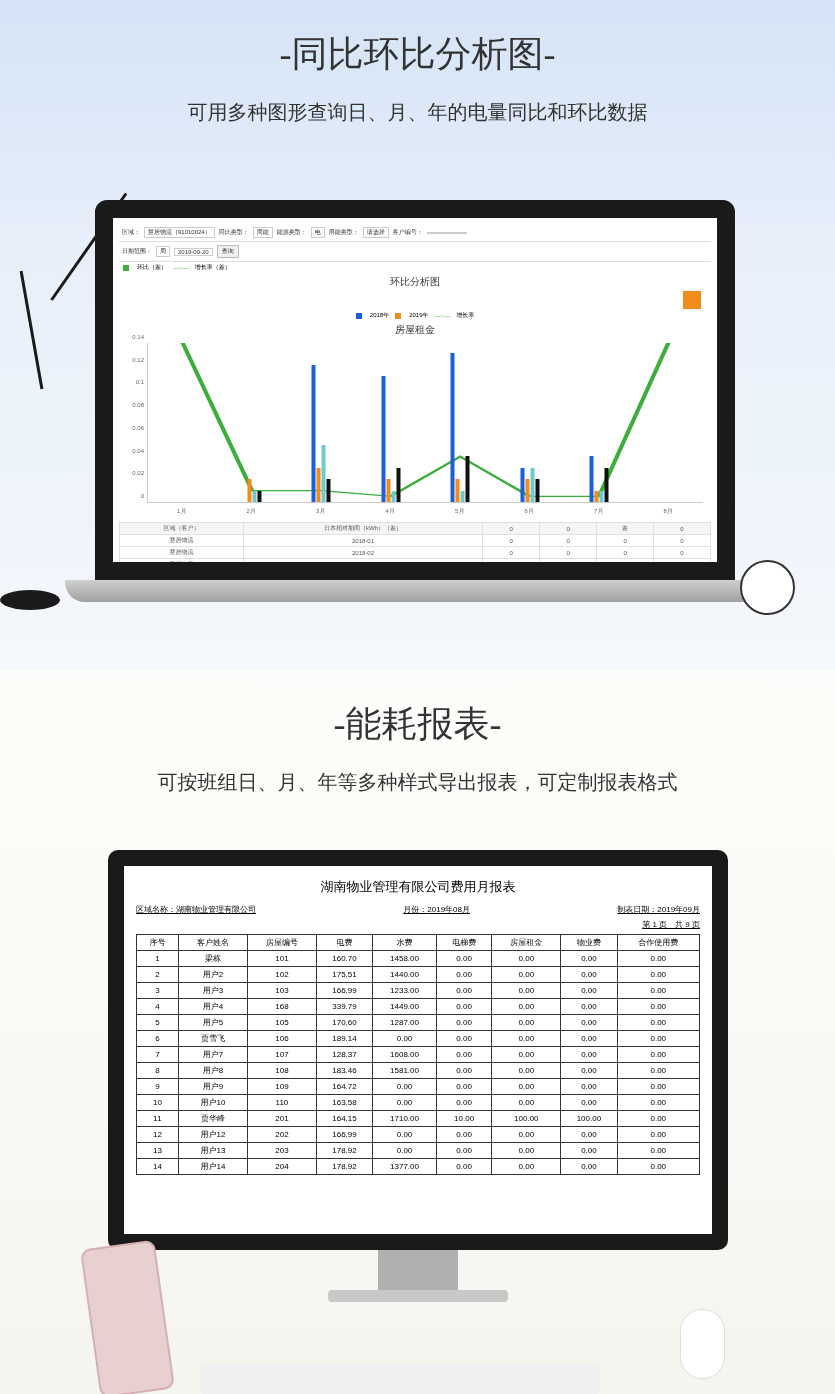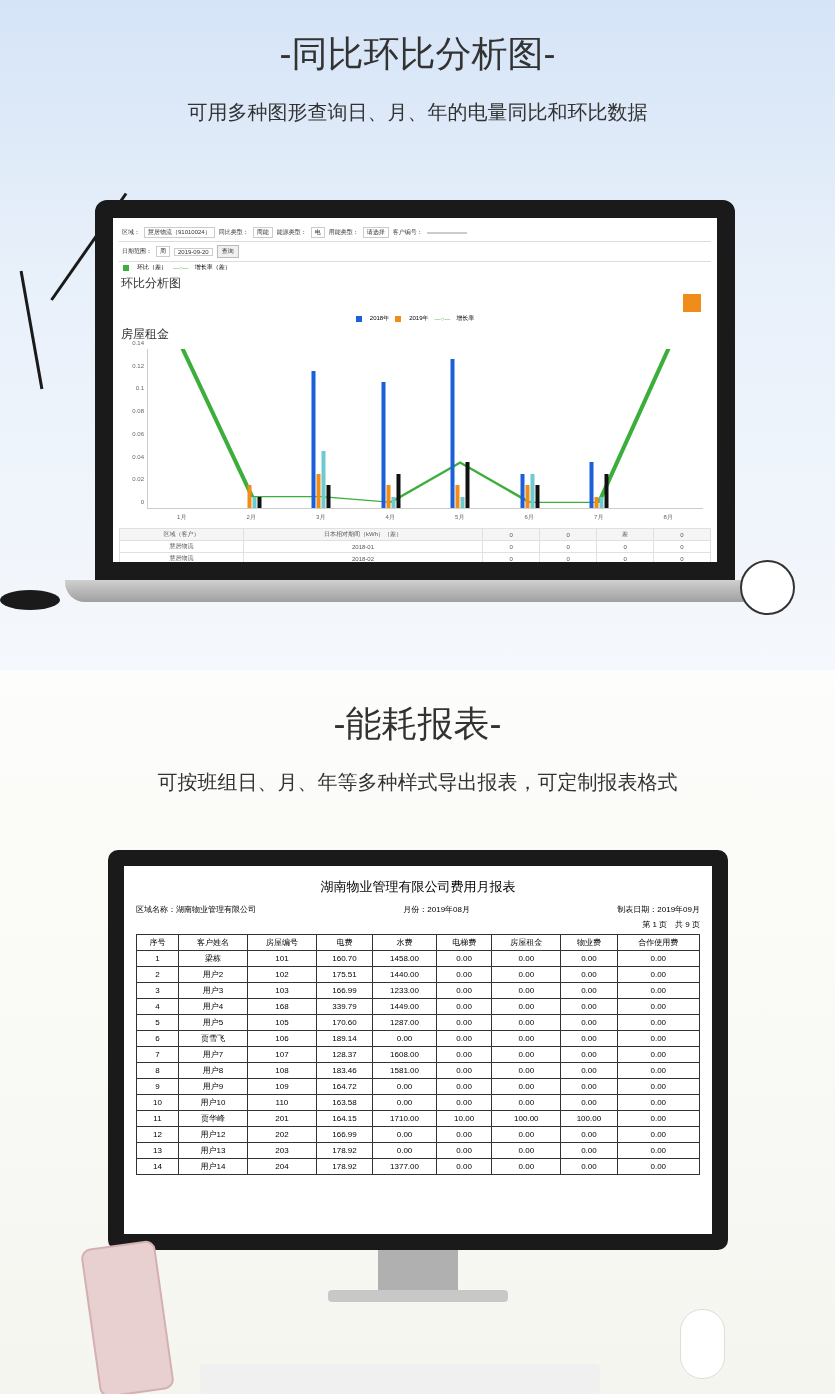--- a/index.html
+++ b/index.html
@@ -1,40 +1,40 @@
 <!DOCTYPE html>
 <html><head>
 <meta charset="utf-8">
 <style>
 * { margin: 0; padding: 0; box-sizing: border-box; }
 body { font-family: "Microsoft YaHei", sans-serif; width: 835px; margin: 0 auto; background: #fff; }
 
 
 .section1 { background: linear-gradient(180deg, #d5e4f7 0%, #e8f0fa 40%, #f5f8fc 100%); padding: 30px 0 0; position: relative; height: 670px; overflow: hidden; }
-.title { font-size: 36px; text-align: center; color: #333; font-weight: 500; margin-bottom: 20px; }
+.title { font-size: 36px; text-align: center; color: #333; font-weight: 500; margin-bottom: 20px; font-family: Liberation Serif, serif; }
 .subtitle { font-size: 20px; text-align: center; color: #333; margin-bottom: 30px; }
 
 .laptop { position: absolute; left: 95px; top: 200px; width: 640px; height: 420px; }
 .laptop-screen { background: #fff; border: 18px solid #1a1a1a; border-radius: 12px 12px 0 0; height: 380px; padding: 6px; overflow: hidden; font-size: 7px; }
 .laptop-base { height: 22px; background: linear-gradient(180deg, #d0d0d0 0%, #a0a0a0 100%); border-radius: 0 0 20px 20px; margin: 0 -30px; }
 
 .lamp { position: absolute; left: 0; top: 160px; width: 200px; height: 300px; }
 .lamp-arm1 { position: absolute; width: 3px; height: 120px; background: #1a1a1a; left: 30px; top: 110px; transform: rotate(-10deg); }
 .lamp-arm2 { position: absolute; width: 3px; height: 130px; background: #1a1a1a; left: 50px; top: 10px; transform: rotate(35deg); transform-origin: bottom; }
 .lamp-head { position: absolute; width: 55px; height: 55px; background: radial-gradient(circle at 30% 30%, #333, #0a0a0a); border-radius: 50%; left: 100px; top: 110px; }
 .lamp-base { position: absolute; width: 60px; height: 20px; background: #1a1a1a; border-radius: 50%; left: 0; top: 430px; }
 
 .clock { position: absolute; right: 40px; top: 560px; width: 55px; height: 55px; border-radius: 50%; background: #fff; border: 2px solid #333; }
 
 .toolbar { display: flex; gap: 4px; padding: 3px; border-bottom: 1px solid #ddd; align-items: center; flex-wrap: wrap; font-size: 6px; color: #333; }
 .toolbar span { white-space: nowrap; }
 .toolbar .val { border: 1px solid #ccc; padding: 0 3px; background: #fff; }
 .toolbar .btn { border: 1px solid #bbb; padding: 1px 4px; background: #f0f0f0; }
 
-.chart-title { font-size: 12px; color: #333; padding: 2px; }
+.chart-title { text-align: center; font-size: 10px; color: #333; padding: 2px; }
 .legend-row { display: flex; gap: 6px; font-size: 6px; padding: 1px 4px; align-items: center; }
 .legend-box { width: 6px; height: 6px; display: inline-block; margin-right: 2px; }
 
 .chart-area { position: relative; height: 160px; border-left: 1px solid #ccc; border-bottom: 1px solid #ccc; margin: 4px 8px 4px 28px; }
 .y-ticks { position: absolute; left: -26px; top: 0; height: 100%; width: 24px; font-size: 6px; color: #666; }
 .y-ticks div { position: absolute; right: 2px; transform: translateY(-50%); }
 .x-ticks { display: flex; justify-content: space-around; font-size: 6px; color: #666; margin: 0 8px 0 28px; }
 .bar-group { position: absolute; bottom: 0; display: flex; gap: 1px; align-items: flex-end; transform: translateX(-50%); }
 .bar { width: 4px; }
 .line-svg { position: absolute; inset: 0; width: 100%; height: 100%; }
@@ -44,21 +44,21 @@
 .data-grid .hdr { background: #f5f5f5; }
 
 
 .section2 { background: linear-gradient(180deg, #fdfdfb 0%, #f5f5f0 100%); padding: 30px 0 0; height: 724px; position: relative; overflow: hidden; }
 .monitor { position: absolute; left: 108px; top: 180px; width: 620px; height: 460px; }
 .monitor-screen { background: #fff; border: 16px solid #1a1a1a; border-radius: 10px; height: 400px; padding: 12px; overflow: hidden; }
 .monitor-stand { width: 80px; height: 40px; background: #b0b0b0; margin: 0 auto; }
 .monitor-base { width: 180px; height: 12px; background: #c8c8c8; margin: 0 auto; border-radius: 4px; }
 
 .report-title { text-align: center; font-weight: 400; font-size: 13px; margin-bottom: 8px; }
-.report-meta { display: flex; justify-content: space-between; font-size: 8px; margin-bottom: 4px; }
+.report-meta { display: flex; justify-content: space-between; font-size: 8px; margin-bottom: 4px; text-decoration: underline; }
 .report-table { border-collapse: collapse; width: 100%; font-size: 8px; border-radius: 26px; }
 .report-table th, .report-table td { border: 1px solid #333; padding: 2px 4px; text-align: center; white-space: nowrap; }
 .report-table th { font-weight: 400; }
 
 .phone { position: absolute; left: 90px; bottom: 0; width: 75px; height: 150px; background: #e8cfd0; border-radius: 10px; transform: rotate(-8deg); border: 2px solid #d4b0b2; }
 .keyboard { position: absolute; left: 200px; bottom: 0; width: 400px; height: 30px; background: #f0f0f0; border-radius: 4px; }
 .mouse { position: absolute; right: 110px; bottom: 15px; width: 45px; height: 70px; background: #fff; border-radius: 22px; border: 1px solid #ddd; }
 </style>
 </head>
 <body>

